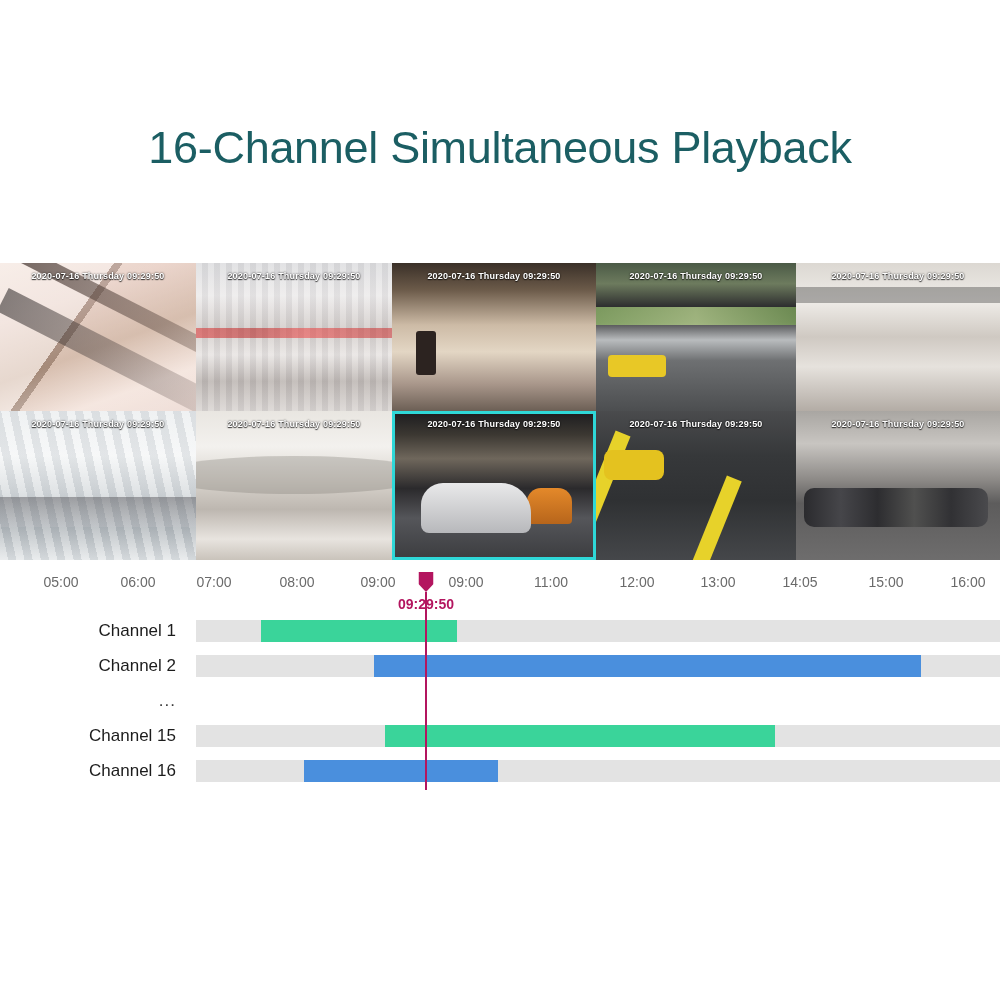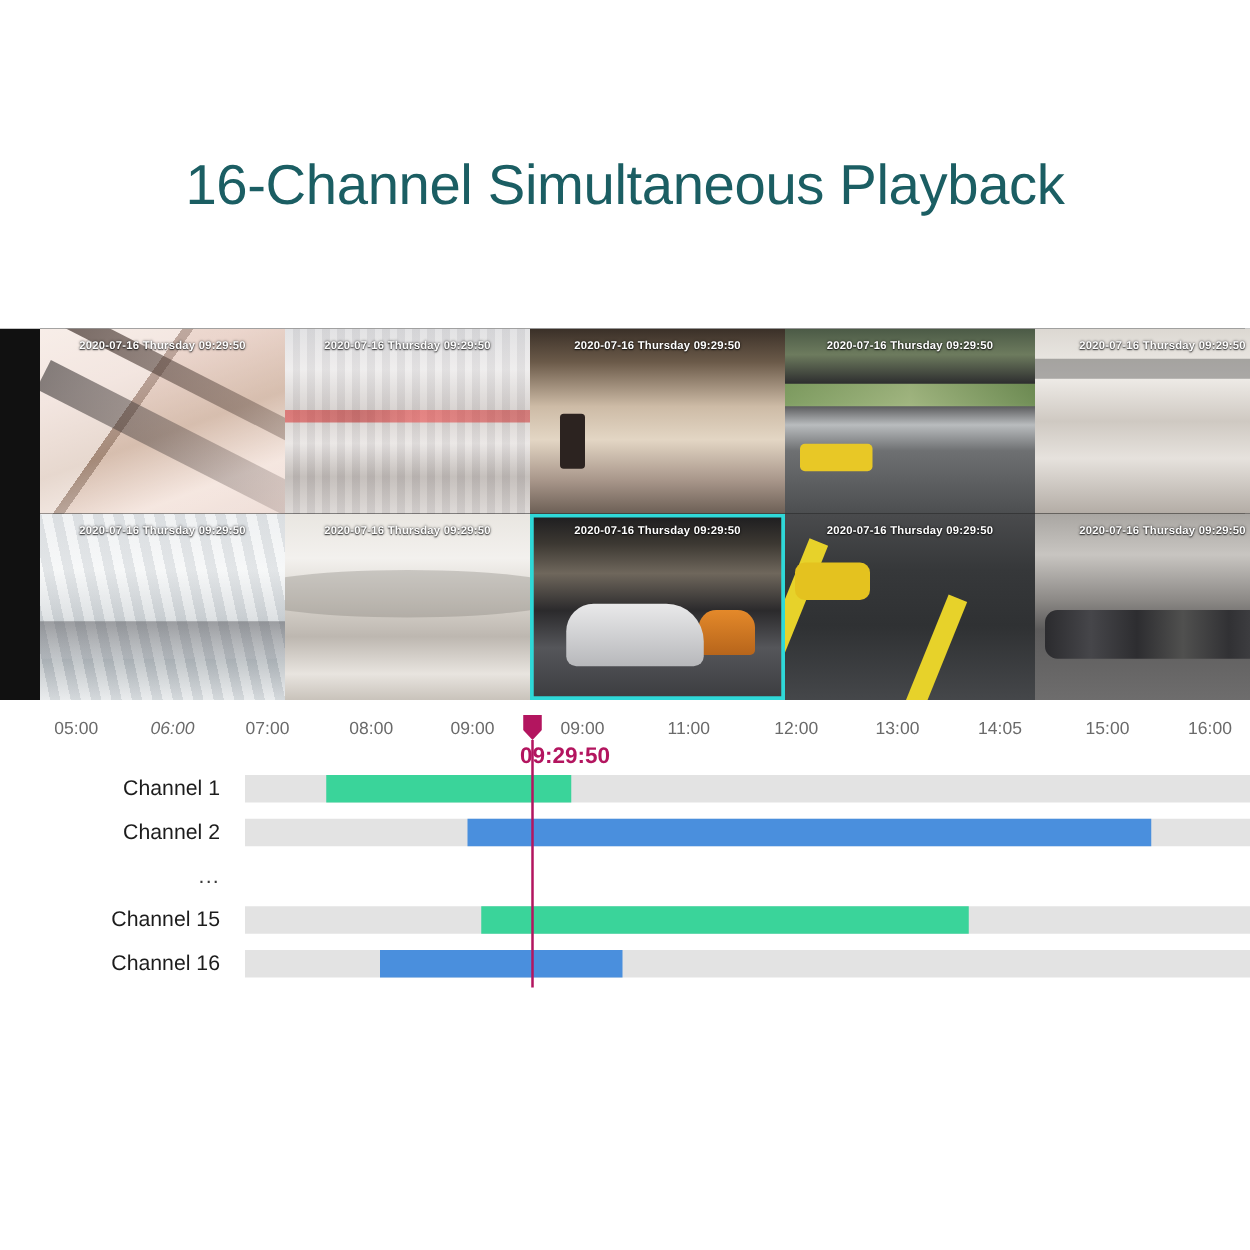--- a/index.html
+++ b/index.html
@@ -21,21 +21,20 @@
     white-space:nowrap;
   }
 
   
   .grid{
     position:absolute;left:0;top:263px;width:964px;height:297px;
     display:grid;
     grid-template-columns:196px 196px 204px 200px 204px;
     grid-template-rows:148px 149px;
     background:#111;
-    padding-left:32px;
   }
   .tile{
     position:relative;overflow:hidden;
     background:#2a2a2a;
   }
   .tile .scene{position:absolute;inset:0;}
   .tile .stamp{
     position:absolute;left:0;right:0;top:8px;
     text-align:center;
     font-size:9px;line-height:11px;
@@ -175,22 +174,22 @@
 
   .playhead-marker{
     position:absolute;top:12px;
     width:15px;height:20px;
     transform:translateX(-50%);
   }
   .playhead-marker svg{display:block;}
   .playhead-time{
     position:absolute;top:36px;
     transform:translateX(-50%);
-    font-size:18px;line-height:17px;font-weight:700;
-    color:#b3155f;white-space:nowrap;margin-left:26px;
+    font-size:14px;line-height:17px;font-weight:700;
+    color:#b3155f;white-space:nowrap;
   }
   .playhead-line{
     position:absolute;top:32px;
     width:2px;
     background:#b3155f;
     transform:translateX(-50%);
   }
 
   .rows{position:absolute;left:0;top:53px;width:1000px;}
   .row{position:relative;height:35px;}
@@ -251,21 +250,21 @@
     </div>
     <div class="tile">
       <div class="scene s-garage"></div>
       <div class="stamp">2020-07-16  Thursday 09:29:50</div>
     </div>
   </div>
 
 <div class="timeline">
   <div class="axis" id="axis">
       <div class="tick" style="left: 61px;">05:00</div>
-      <div class="tick" style="left: 138px; font-style: italic;">06:00</div>
+      <div class="tick" style="left: 138px;">06:00</div>
       <div class="tick" style="left: 214px;">07:00</div>
       <div class="tick" style="left: 297px;">08:00</div>
       <div class="tick" style="left: 378px;">09:00</div>
       <div class="tick" style="left: 466px;">09:00</div>
       <div class="tick" style="left: 551px;">11:00</div>
       <div class="tick" style="left: 637px;">12:00</div>
       <div class="tick" style="left: 718px;">13:00</div>
       <div class="tick" style="left: 800px;">14:05</div>
       <div class="tick" style="left: 886px;">15:00</div>
       <div class="tick" style="left: 968px;">16:00</div>

